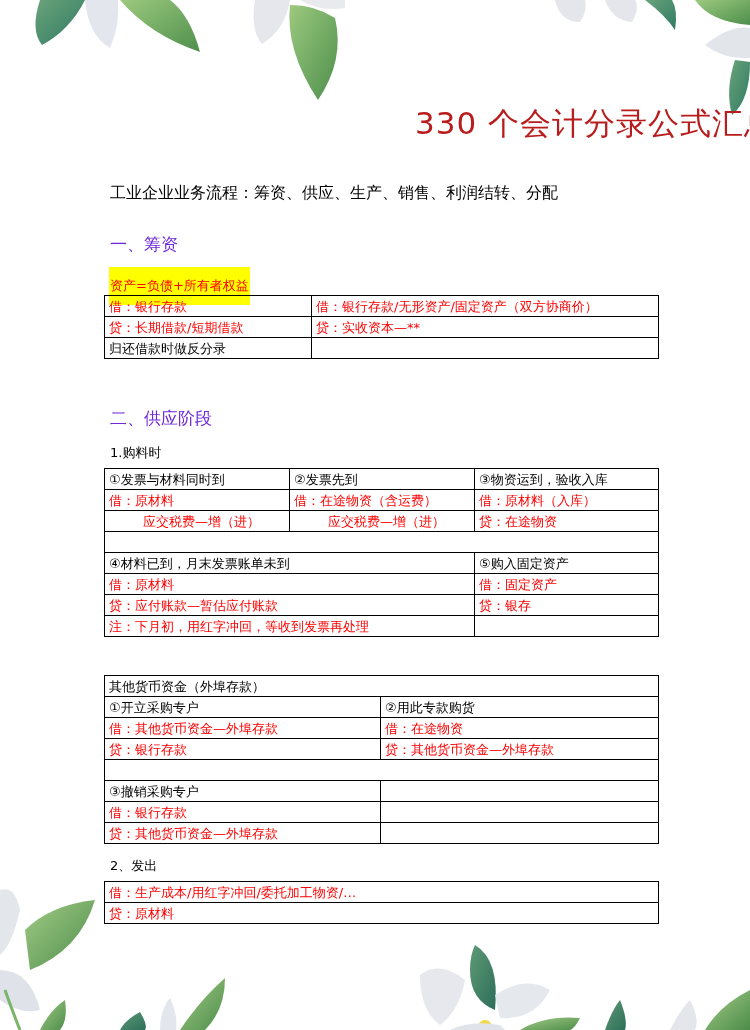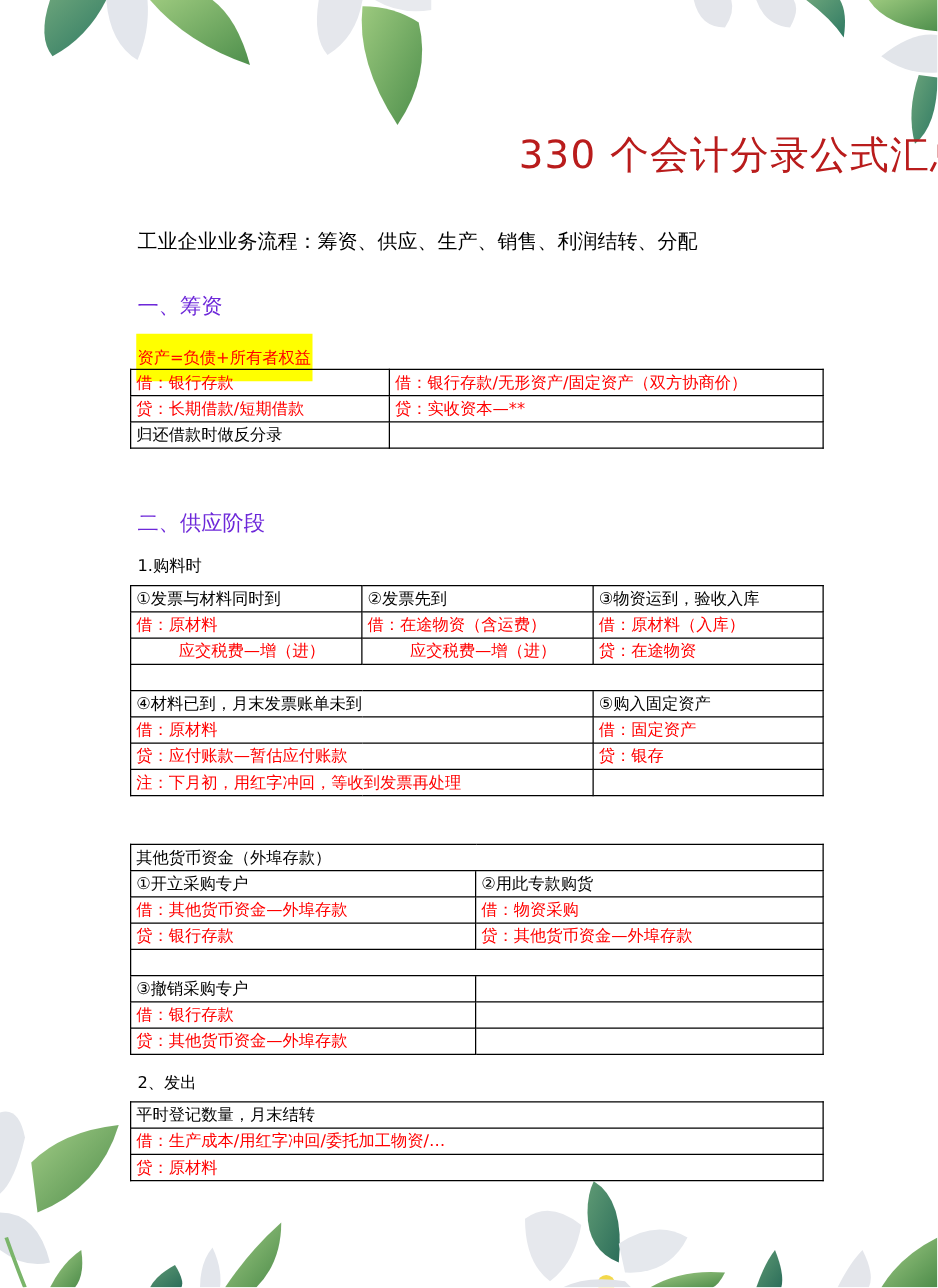--- a/index.html
+++ b/index.html
@@ -180,21 +180,21 @@
   <tbody>
       <tr>
     <td colspan="2">其他货币资金（外埠存款）</td>
   </tr>
   <tr>
     <td>①开立采购专户</td>
     <td>②用此专款购货</td>
   </tr>
   <tr>
     <td class="red">借：其他货币资金—外埠存款</td>
-    <td class="red">借：物资采购</td>
+    <td class="red">借：在途物资</td>
   </tr>
   <tr>
     <td class="red">贷：银行存款</td>
     <td class="red">贷：其他货币资金—外埠存款</td>
   </tr>
   <tr>
     <td colspan="2"></td>
   </tr>
   <tr>
     <td>③撤销采购专户</td>
@@ -211,23 +211,20 @@
 </tbody>
   </table>
 
 <div class="h3" style="top:857px">2、发出</div>
 
 <table class="t" style="top:881px">
   <colgroup>
       <col style="width:554px">
     </colgroup>
   <tbody>
-      <tr>
-    <td>平时登记数量，月末结转</td>
-  </tr>
   <tr>
     <td class="red">借：生产成本/用红字冲回/委托加工物资/…</td>
   </tr>
   <tr>
     <td class="red">贷：原材料</td>
   </tr>
 </tbody>
   </table>
 
 </body></html>

